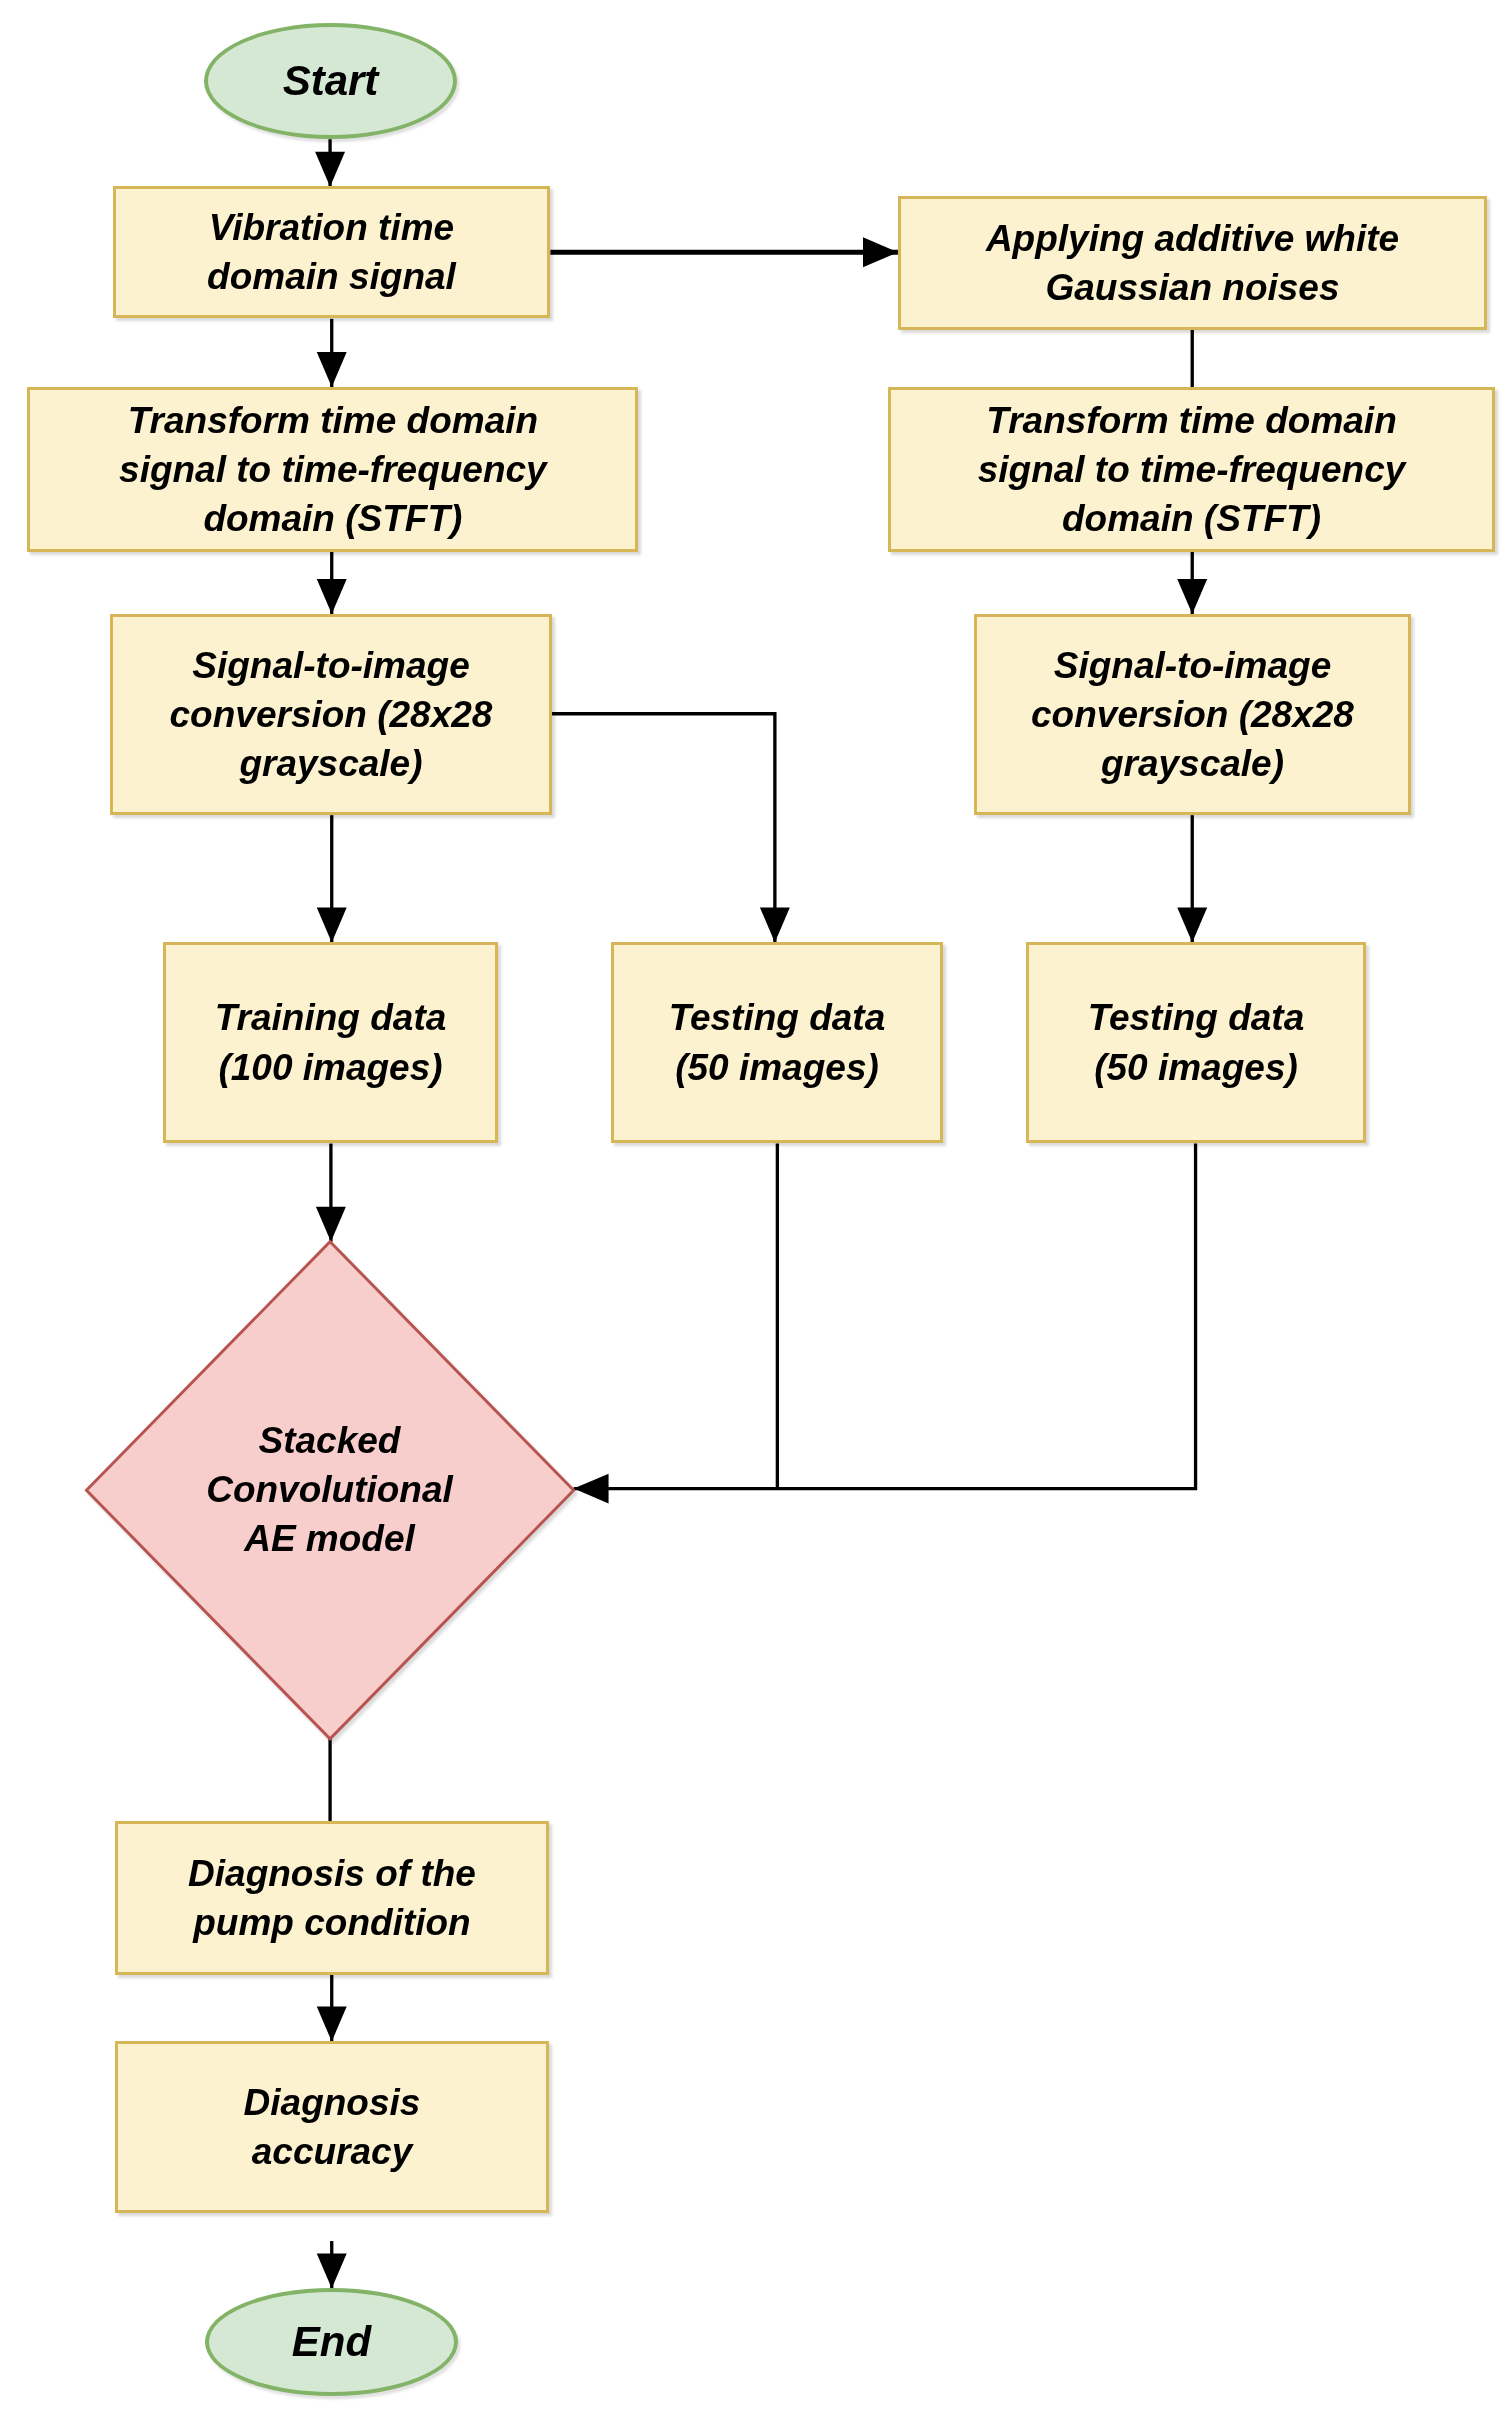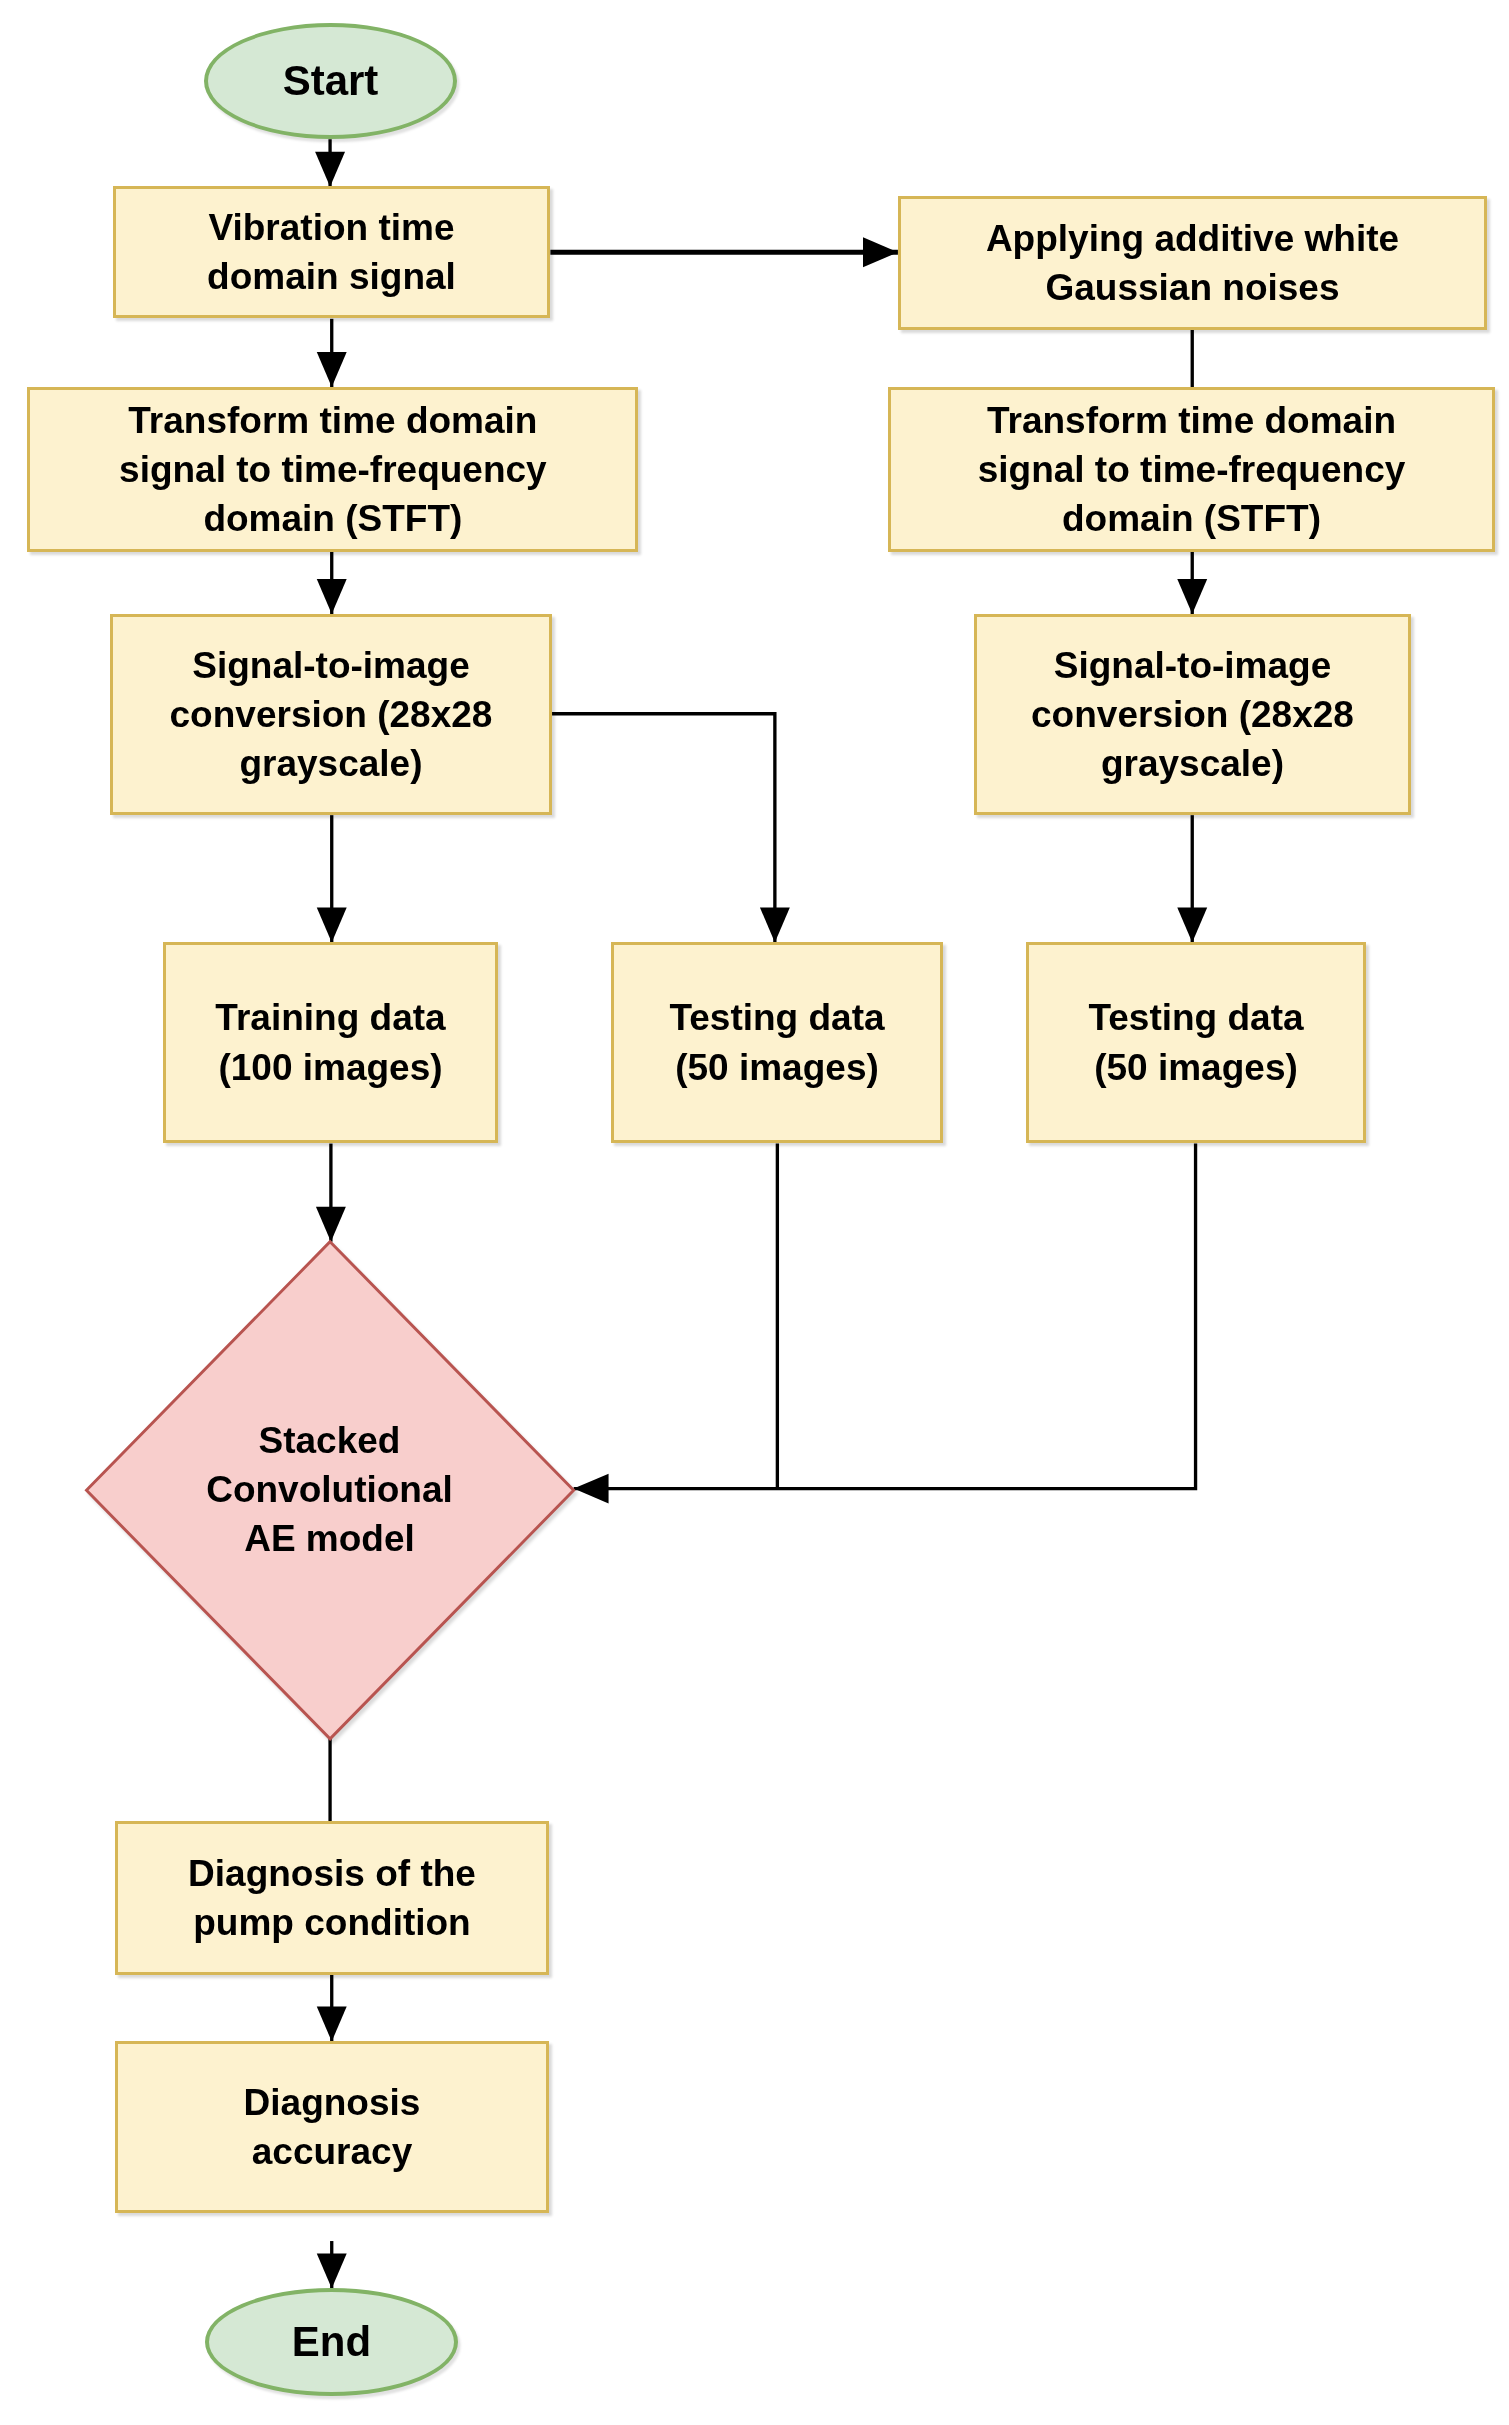--- a/index.html
+++ b/index.html
@@ -10,20 +10,21 @@
     font-family:"Liberation Sans", sans-serif;
     overflow:hidden;
   }
   .node{
     position:absolute;
     display:flex;align-items:center;justify-content:center;
     text-align:center;
     font-weight:700;
     color:#000;
     box-sizing:border-box;
+    font-style:italic;
   }
   .label{
     white-space:pre-line;
     line-height:1.33;
   }
   .process{
     background:#FDF2CF;
     border:3.3px solid #D6B656;
     font-size:37px;
     box-shadow:2.5px 3.3px 2.5px rgba(0,0,0,0.15);

